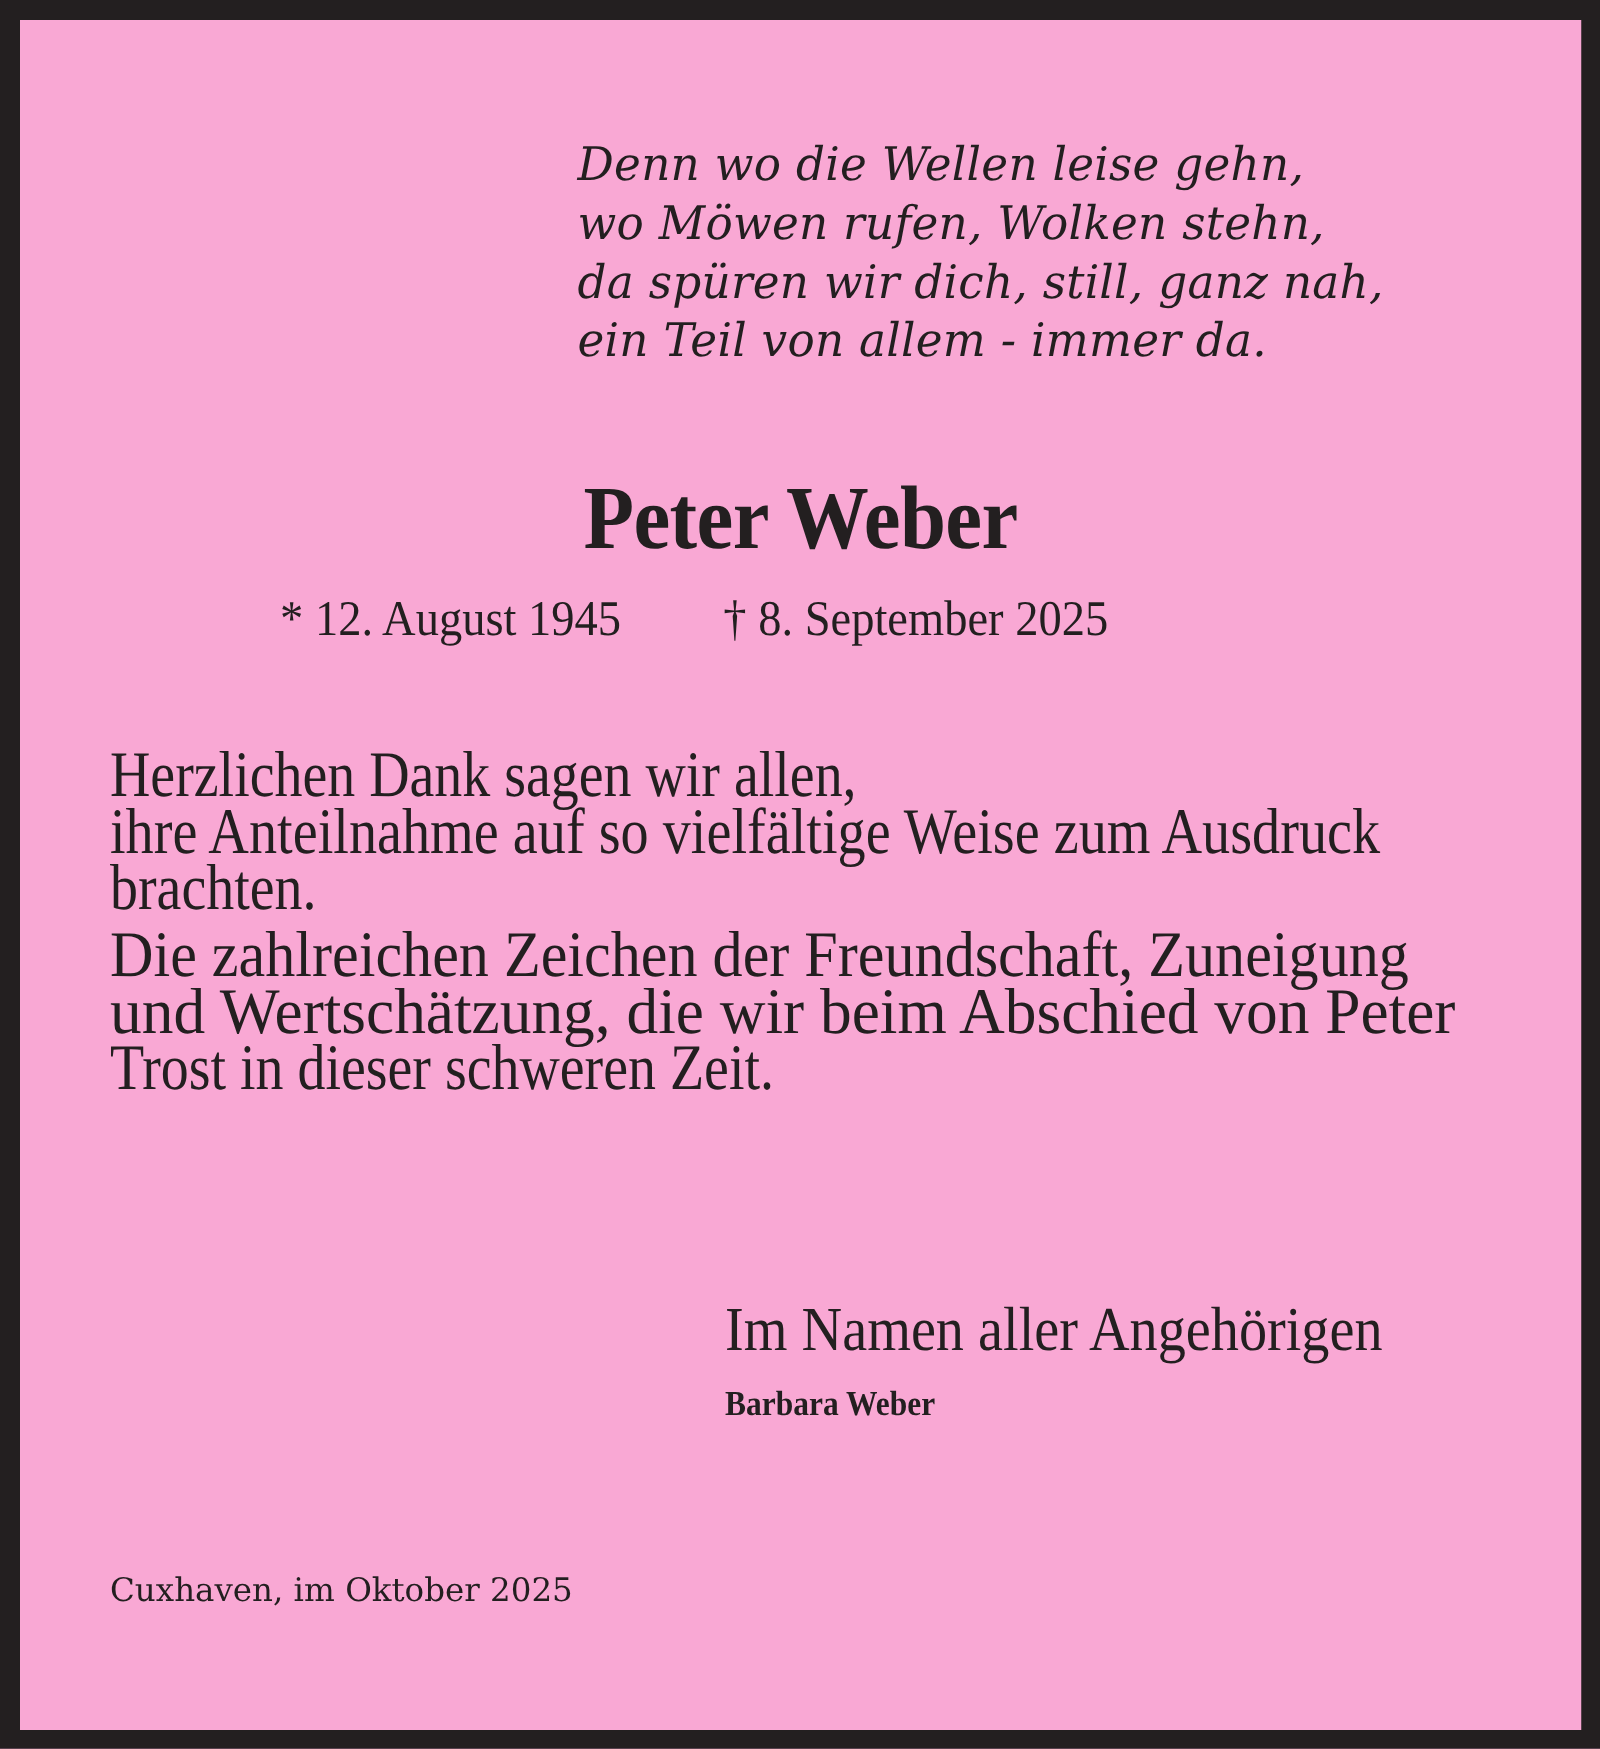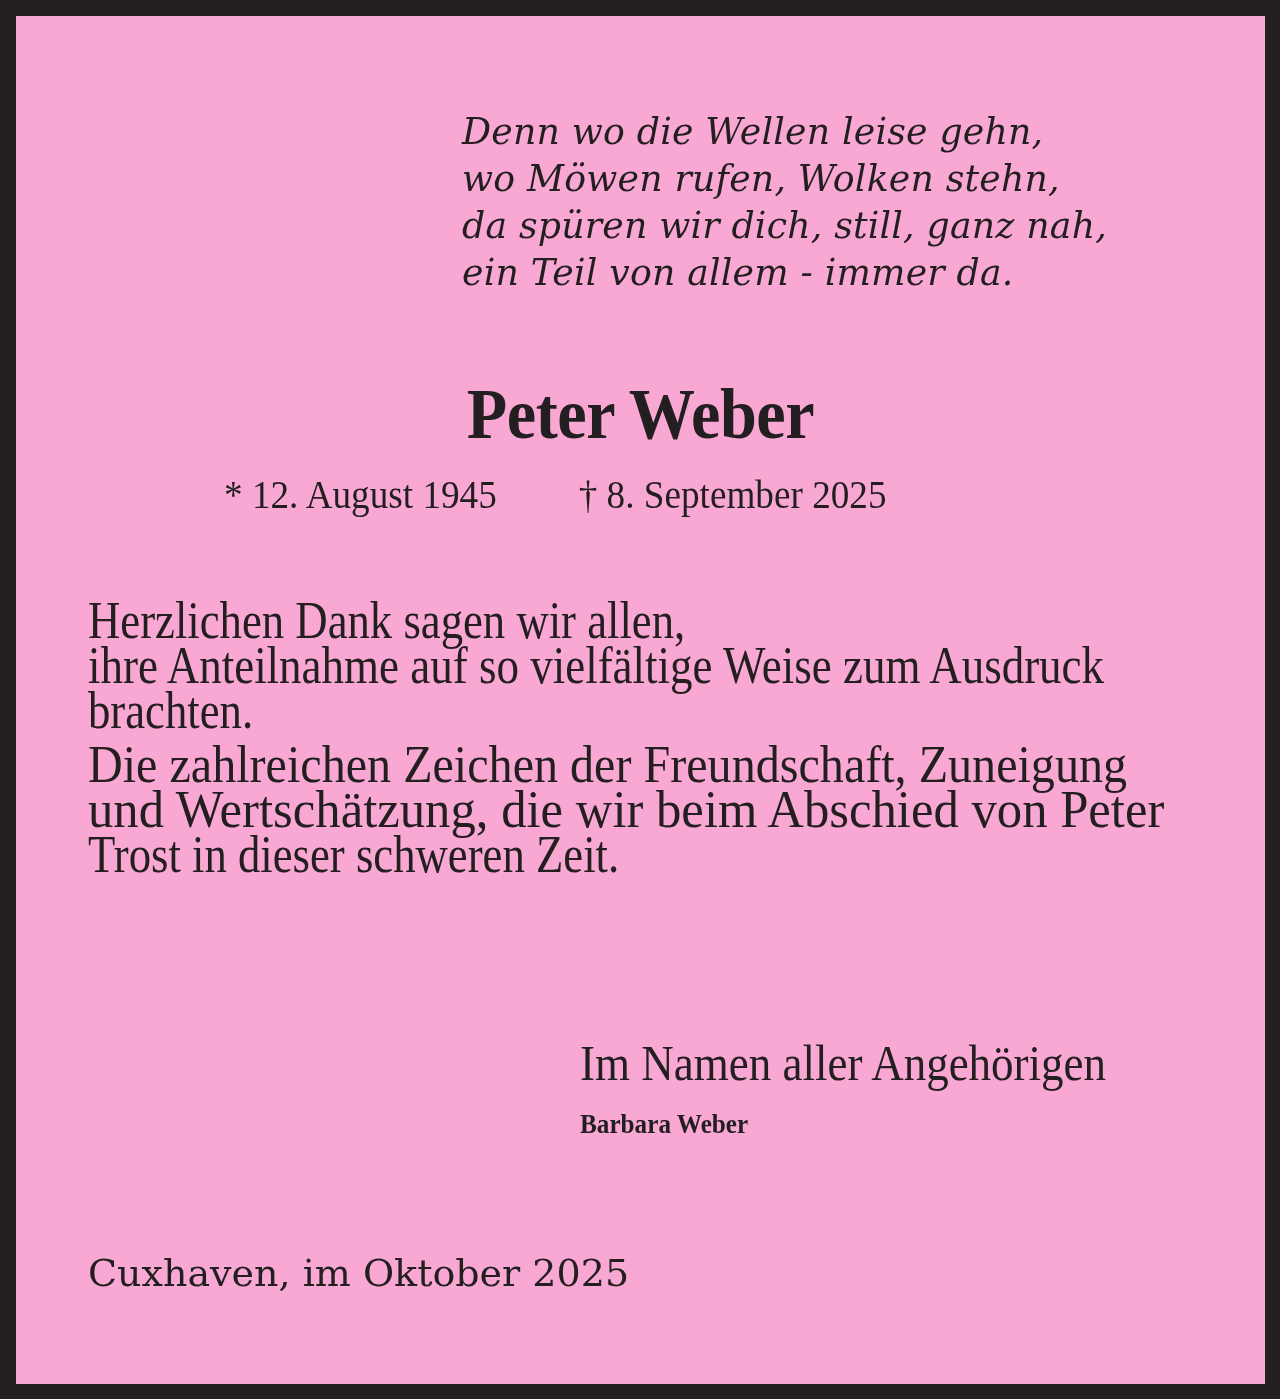--- a/index.html
+++ b/index.html
@@ -89,21 +89,21 @@
       font-size: 28px;
       line-height: 40px;
       font-weight: bold;
       white-space: nowrap;
     }
     .place {
       position: absolute;
       left: 72px;
       top: 1233px;
       font-family: "DejaVu Serif", serif;
-      font-size: 38px;
+      font-size: 26px;
       line-height: 48px;
       white-space: nowrap;
     }
   </style>
 </head>
 <body>
 
 <div class="card">
 
   <div class="poem">

